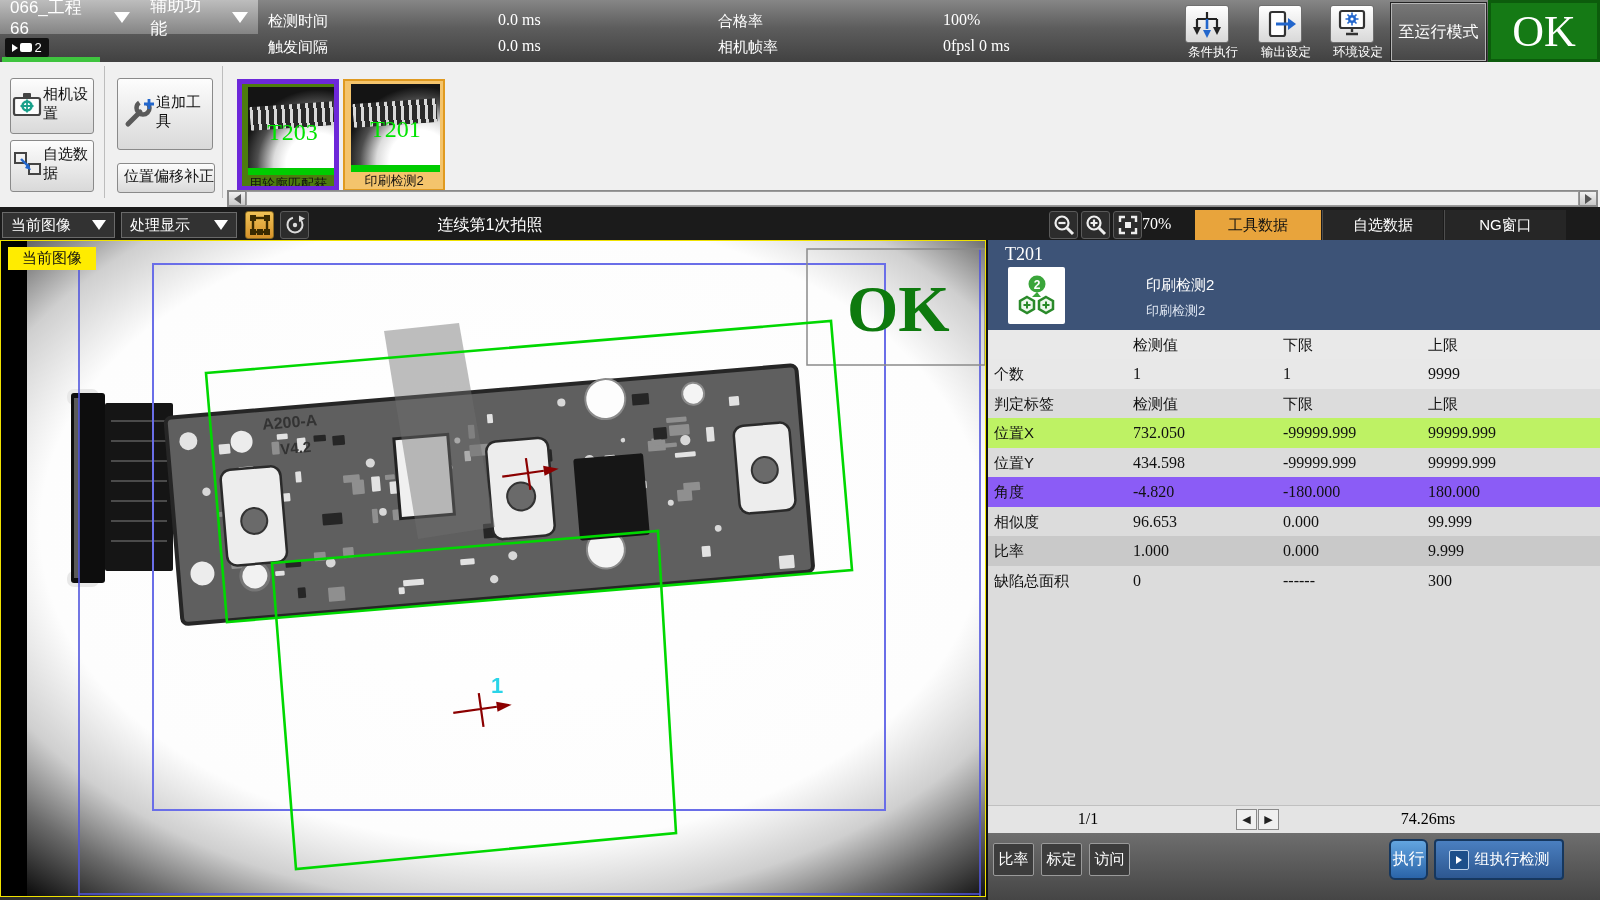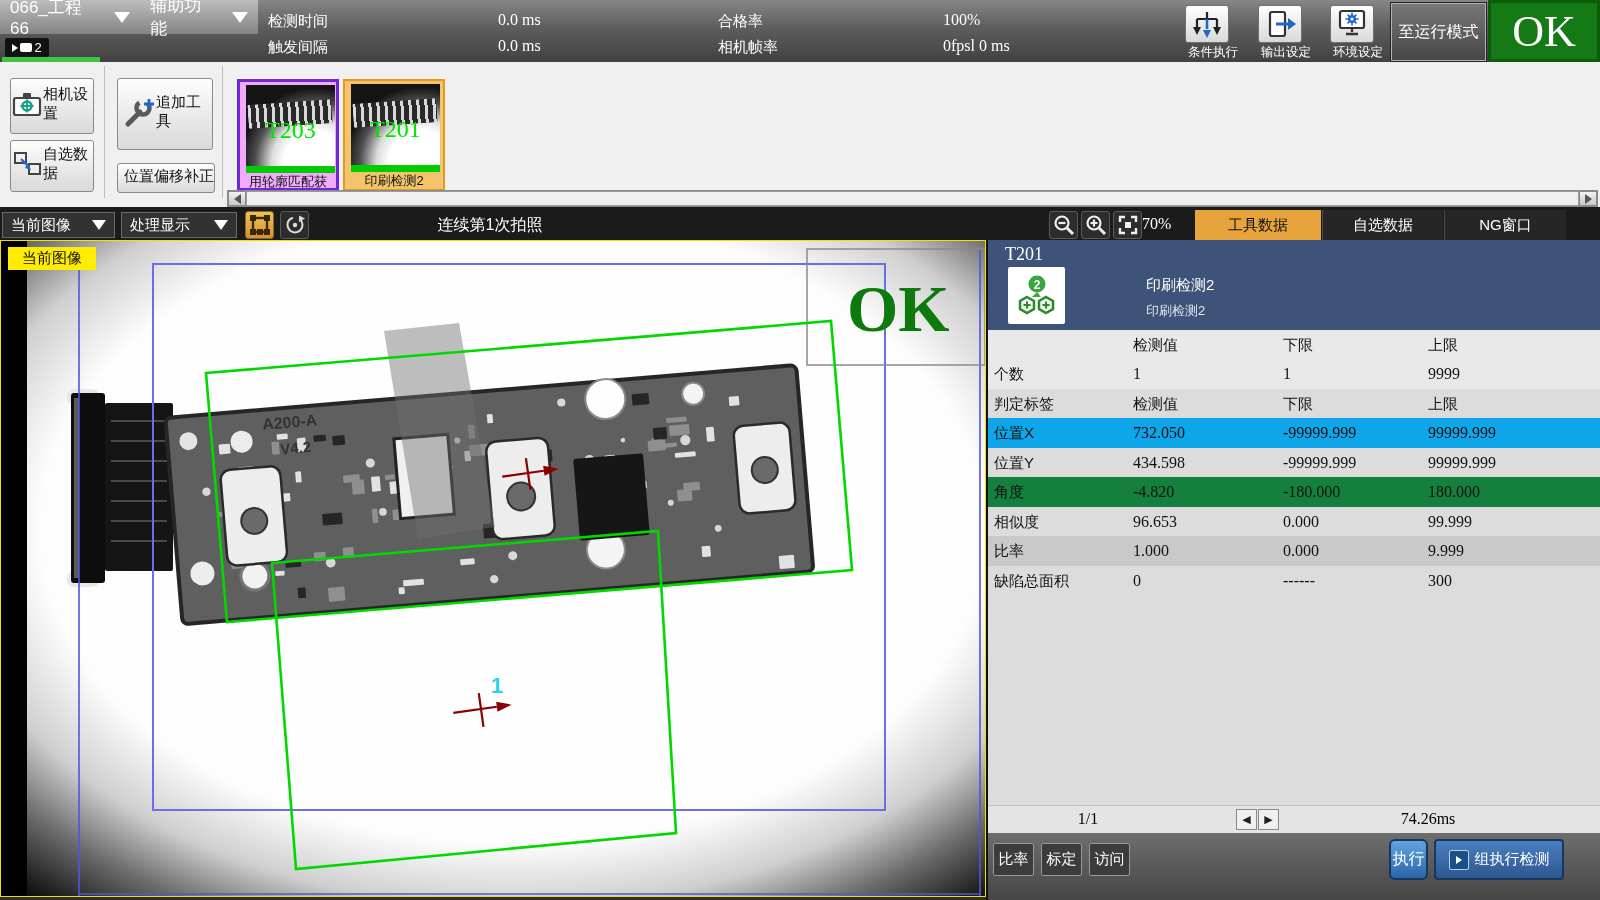--- a/index.html
+++ b/index.html
@@ -31,21 +31,21 @@
     border:3px solid #0c5c0c;box-sizing:border-box;display:flex;align-items:center;justify-content:center;
     color:#fff;font-family:"Liberation Serif",serif;font-size:44px;}
 
   
   #toolrow{position:absolute;left:0;top:62px;width:1600px;height:148px;background:#f0f0f0;}
   .vdiv{position:absolute;top:4px;height:132px;width:1px;background:#bdbdbd;}
   .toolbtn{position:absolute;background:linear-gradient(#fdfdfd,#d9d9d9);border:1px solid #8a8a8a;
     border-radius:3px;box-sizing:border-box;display:flex;align-items:center;
     justify-content:flex-end;font-size:15px;color:#111;padding-bottom:4px;cursor:default;}
   .toolbtn svg{flex:0 0 auto;}
-  .thumbcard{position:absolute;top:17px;width:102px;height:112px;background:#f0abfc;border:3px solid #6d28d9;
+  .thumbcard{position:absolute;top:17px;width:102px;height:112px;background:#4d7c0f;border:5px solid #6d28d9;
     box-sizing:border-box;overflow:hidden;cursor:default;}
   .thumbcard.selected{background:#f4c46c;border:2px solid #e09a20;}
   .thumbimg{position:absolute;left:6px;top:3px;width:89px;height:88px;
     background:radial-gradient(circle at 78% 88%, #ffffff 30%, #dcdcdc 42%, #4e4e4e 58%, #141414 72%);}
   .thumbstrip{position:absolute;left:2px;top:17px;width:84px;height:24px;transform:rotate(-4deg);
     background:repeating-linear-gradient(90deg,rgba(245,245,245,.85) 0 3px,rgba(40,40,40,.9) 3px 8px),#3a3a3a;border-radius:2px;}
   .thumbid{position:absolute;left:0;top:32px;width:100%;text-align:center;color:#00e400;
     font-family:"Liberation Serif",serif;font-size:24px;}
   .thumbbar{position:absolute;left:0;bottom:0;width:100%;height:7px;background:#00cc00;}
   .thumbcap{position:absolute;left:0;top:92px;width:100%;text-align:center;font-size:13px;line-height:16px;color:#111;}
@@ -495,33 +495,33 @@
           <span class="tv v0">1</span>
           <span class="tv v1">1</span>
           <span class="tv v2">9999</span>
         </div>
         <div class="trow" style="background: rgb(220, 220, 220);">
           <span class="tl">判定标签</span>
           <span class="tv v0 cn">检测值</span>
           <span class="tv v1 cn">下限</span>
           <span class="tv v2 cn">上限</span>
         </div>
-        <div class="trow" style="background: #0ea5e9;">
+        <div class="trow" style="background: #bef264;">
           <span class="tl">位置X</span>
           <span class="tv v0">732.050</span>
           <span class="tv v1">-99999.999</span>
           <span class="tv v2">99999.999</span>
         </div>
         <div class="trow" style="background: rgb(220, 220, 220);">
           <span class="tl">位置Y</span>
           <span class="tv v0">434.598</span>
           <span class="tv v1">-99999.999</span>
           <span class="tv v2">99999.999</span>
         </div>
-        <div class="trow" style="background: #15803d;">
+        <div class="trow" style="background: #8b5cf6;">
           <span class="tl">角度</span>
           <span class="tv v0">-4.820</span>
           <span class="tv v1">-180.000</span>
           <span class="tv v2">180.000</span>
         </div>
         <div class="trow" style="background: rgb(220, 220, 220);">
           <span class="tl">相似度</span>
           <span class="tv v0">96.653</span>
           <span class="tv v1">0.000</span>
           <span class="tv v2">99.999</span>

